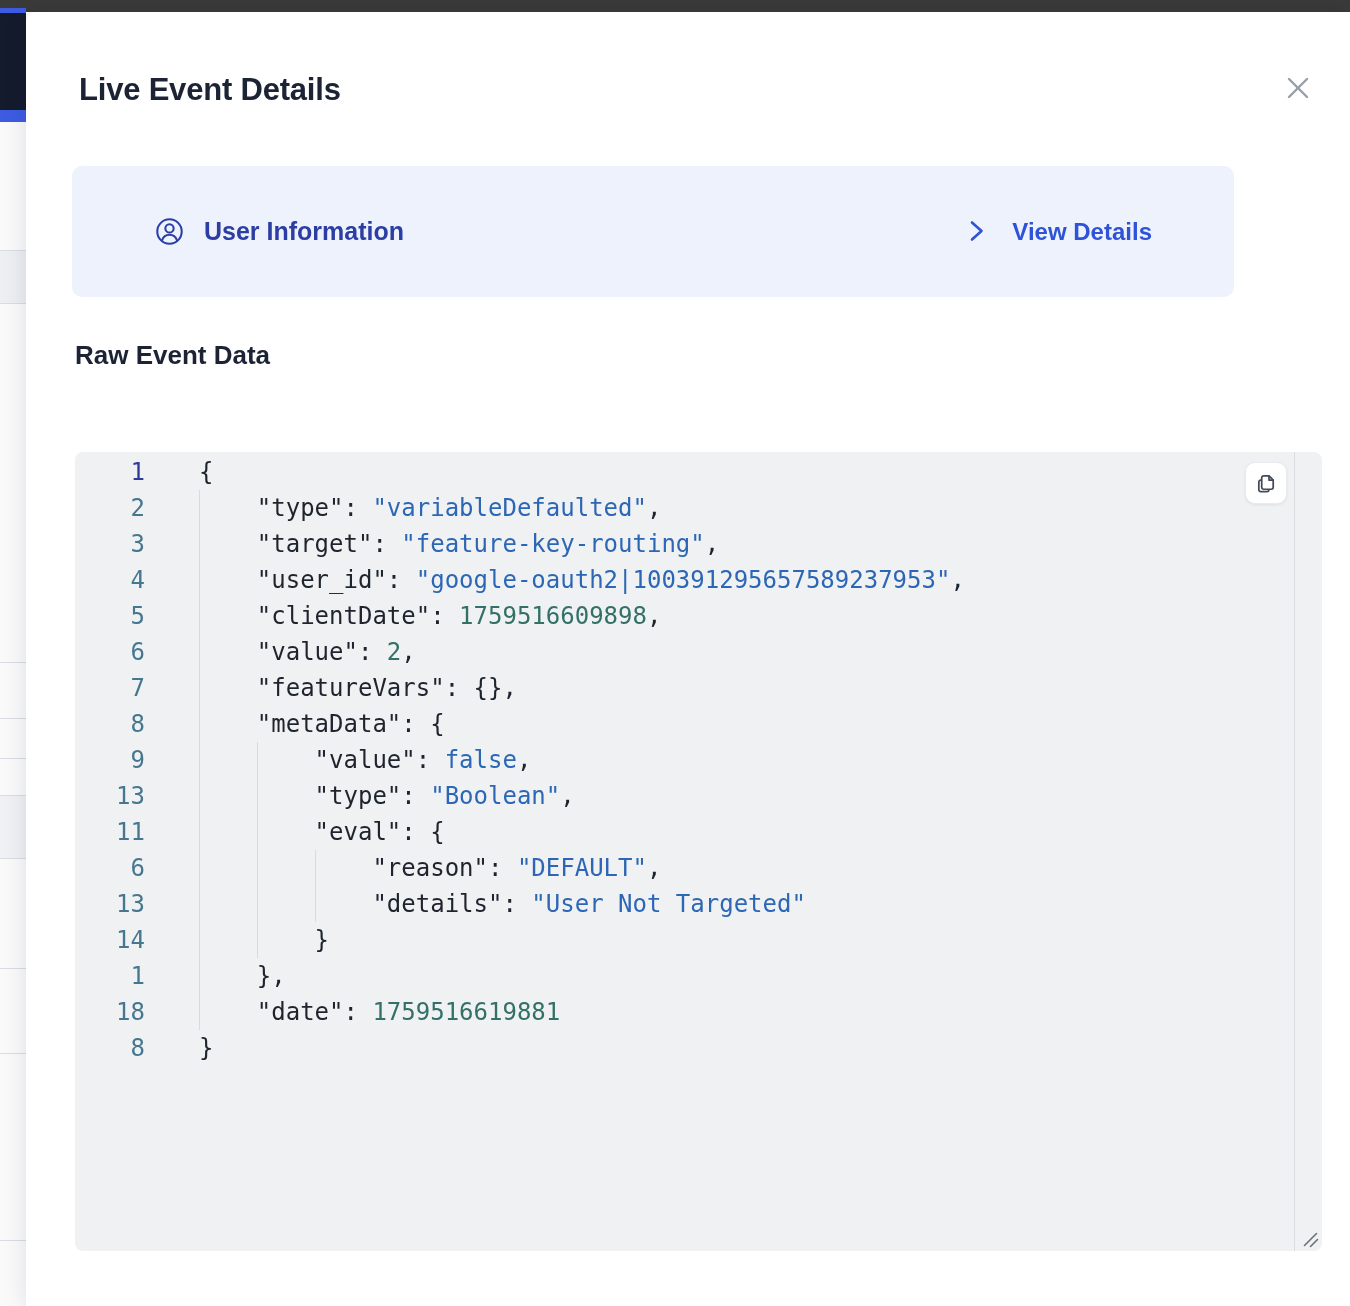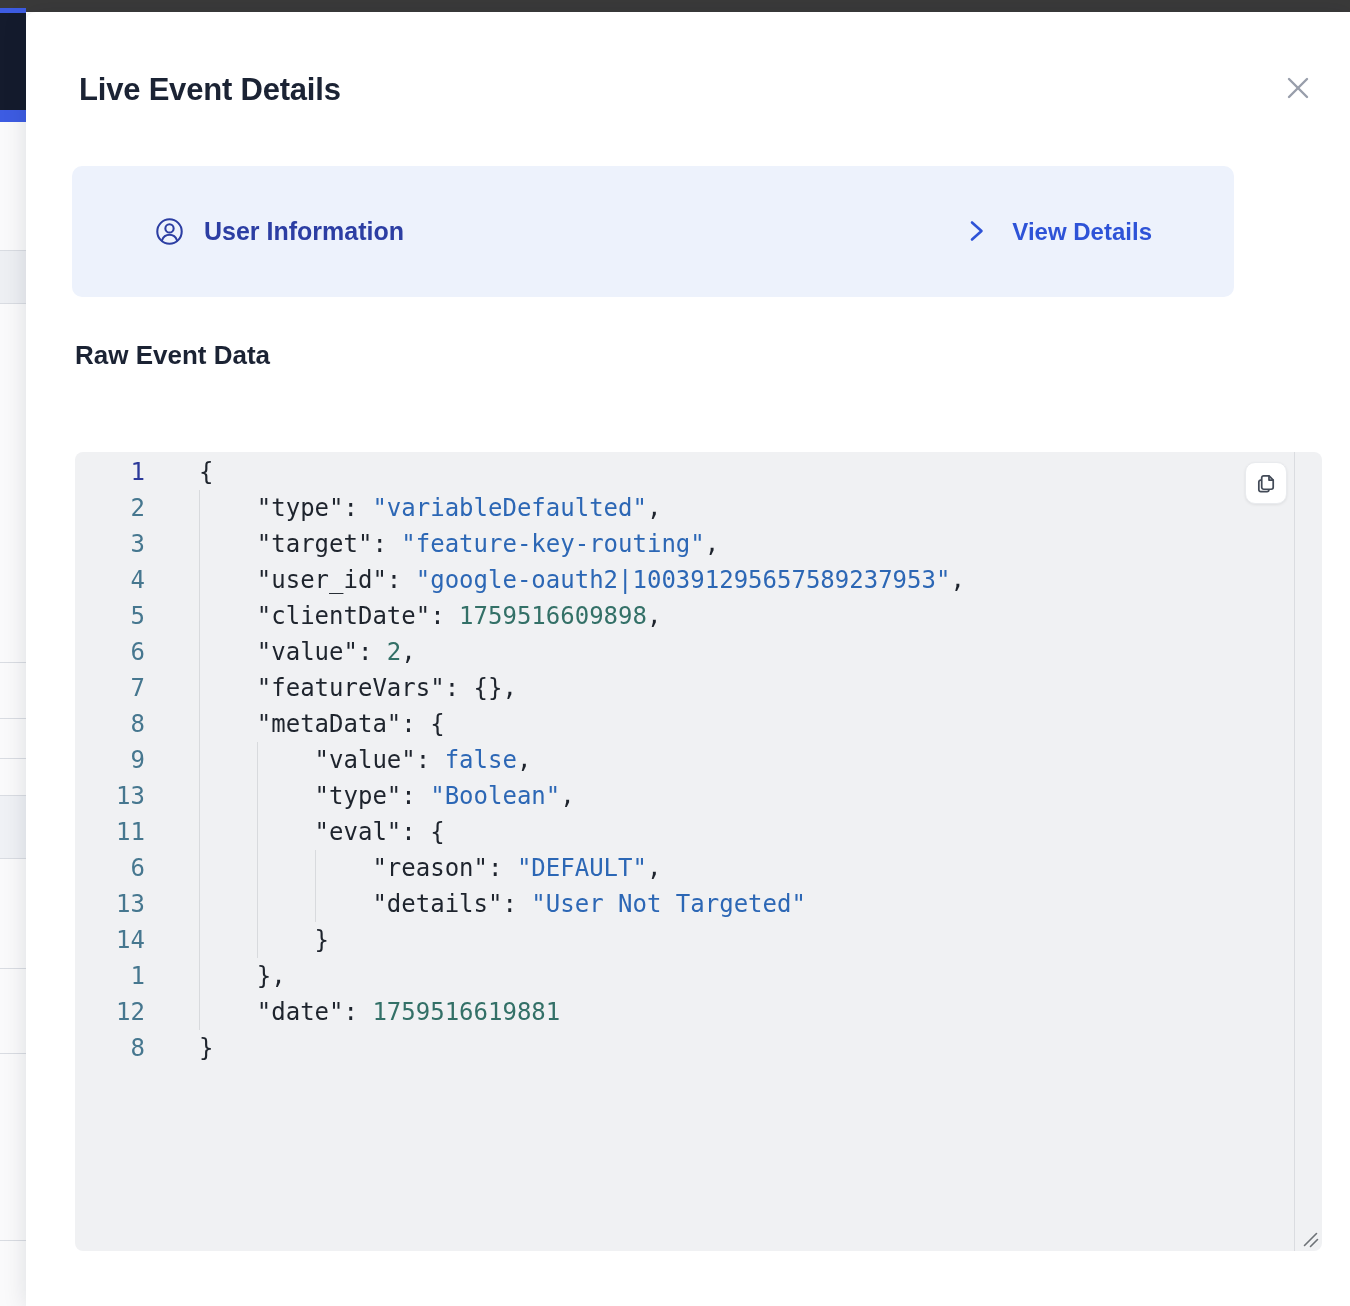--- a/index.html
+++ b/index.html
@@ -157,21 +157,21 @@
           <div class="ln">6</div>
           <div class="ln">7</div>
           <div class="ln">8</div>
           <div class="ln">9</div>
           <div class="ln">13</div>
           <div class="ln">11</div>
           <div class="ln">6</div>
           <div class="ln">13</div>
           <div class="ln">14</div>
           <div class="ln">1</div>
-          <div class="ln">12</div>
+          <div class="ln">18</div>
           <div class="ln">8</div>
         </div>
       <div class="code-lines" id="code-lines"><div class="code-line"><span class="tok-p">{</span></div><div class="code-line"><span class="tok-p">    </span><span class="tok-k">"type"</span><span class="tok-p">: </span><span class="tok-s">"variableDefaulted"</span><span class="tok-p">,</span></div><div class="code-line"><span class="tok-p">    </span><span class="tok-k">"target"</span><span class="tok-p">: </span><span class="tok-s">"feature-key-routing"</span><span class="tok-p">,</span></div><div class="code-line"><span class="tok-p">    </span><span class="tok-k">"user_id"</span><span class="tok-p">: </span><span class="tok-s">"google-oauth2|100391295657589237953"</span><span class="tok-p">,</span></div><div class="code-line"><span class="tok-p">    </span><span class="tok-k">"clientDate"</span><span class="tok-p">: </span><span class="tok-n">1759516609898</span><span class="tok-p">,</span></div><div class="code-line"><span class="tok-p">    </span><span class="tok-k">"value"</span><span class="tok-p">: </span><span class="tok-n">2</span><span class="tok-p">,</span></div><div class="code-line"><span class="tok-p">    </span><span class="tok-k">"featureVars"</span><span class="tok-p">: </span><span class="tok-p">{}</span><span class="tok-p">,</span></div><div class="code-line"><span class="tok-p">    </span><span class="tok-k">"metaData"</span><span class="tok-p">: </span><span class="tok-p">{</span></div><div class="code-line"><span class="tok-p">        </span><span class="tok-k">"value"</span><span class="tok-p">: </span><span class="tok-b">false</span><span class="tok-p">,</span></div><div class="code-line"><span class="tok-p">        </span><span class="tok-k">"type"</span><span class="tok-p">: </span><span class="tok-s">"Boolean"</span><span class="tok-p">,</span></div><div class="code-line"><span class="tok-p">        </span><span class="tok-k">"eval"</span><span class="tok-p">: </span><span class="tok-p">{</span></div><div class="code-line"><span class="tok-p">            </span><span class="tok-k">"reason"</span><span class="tok-p">: </span><span class="tok-s">"DEFAULT"</span><span class="tok-p">,</span></div><div class="code-line"><span class="tok-p">            </span><span class="tok-k">"details"</span><span class="tok-p">: </span><span class="tok-s">"User Not Targeted"</span></div><div class="code-line"><span class="tok-p">        }</span></div><div class="code-line"><span class="tok-p">    },</span></div><div class="code-line"><span class="tok-p">    </span><span class="tok-k">"date"</span><span class="tok-p">: </span><span class="tok-n">1759516619881</span></div><div class="code-line"><span class="tok-p">}</span></div></div>
     <div class="indent-guide" style="left: 124px; top: 38px; height: 540px;"></div>
         <div class="indent-guide" style="left: 182px; top: 290px; height: 216px;"></div>
         <div class="indent-guide" style="left: 240px; top: 398px; height: 72px;"></div>
       </div>
     <div class="v-divider"></div>
     <button class="copy-btn">
       <svg width="23" height="23" viewBox="0 0 24 24" fill="none" stroke="#424a57" stroke-width="1.8" stroke-linejoin="round" stroke-linecap="round">

